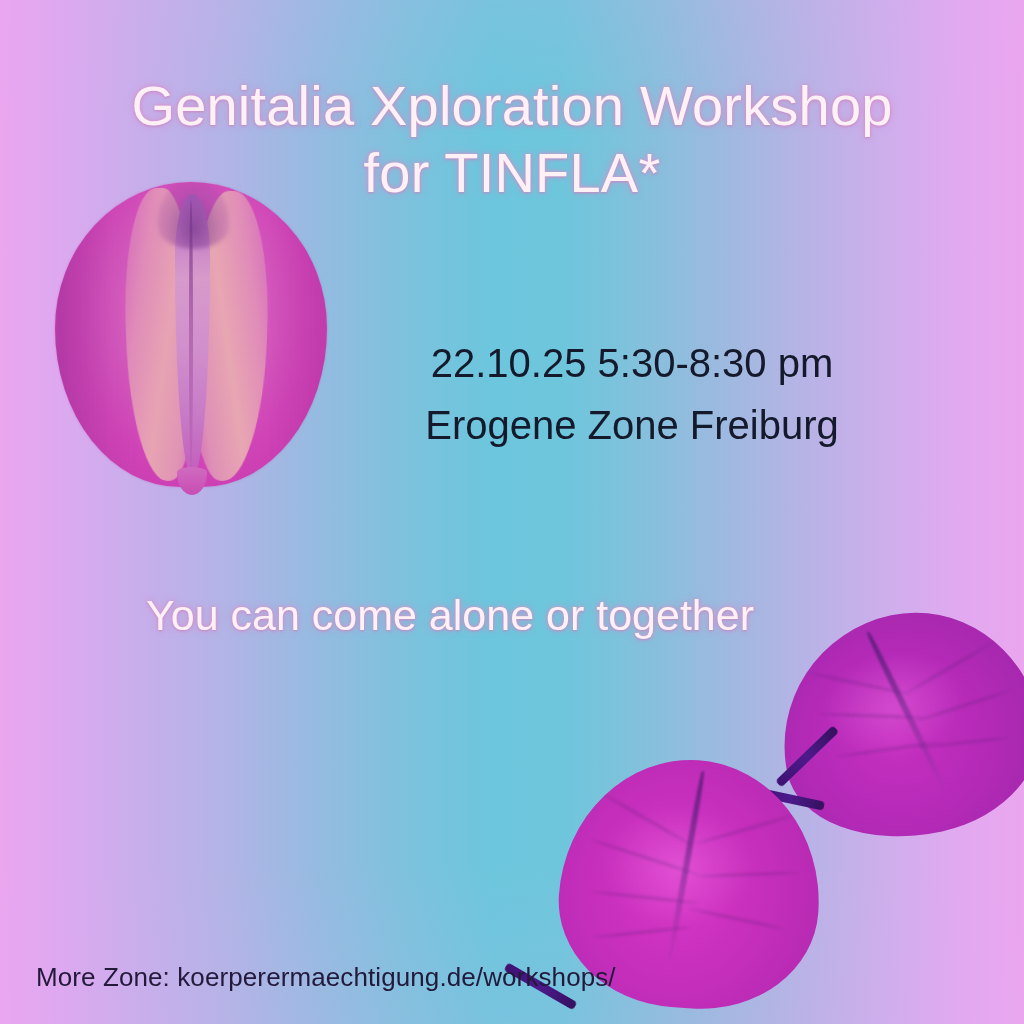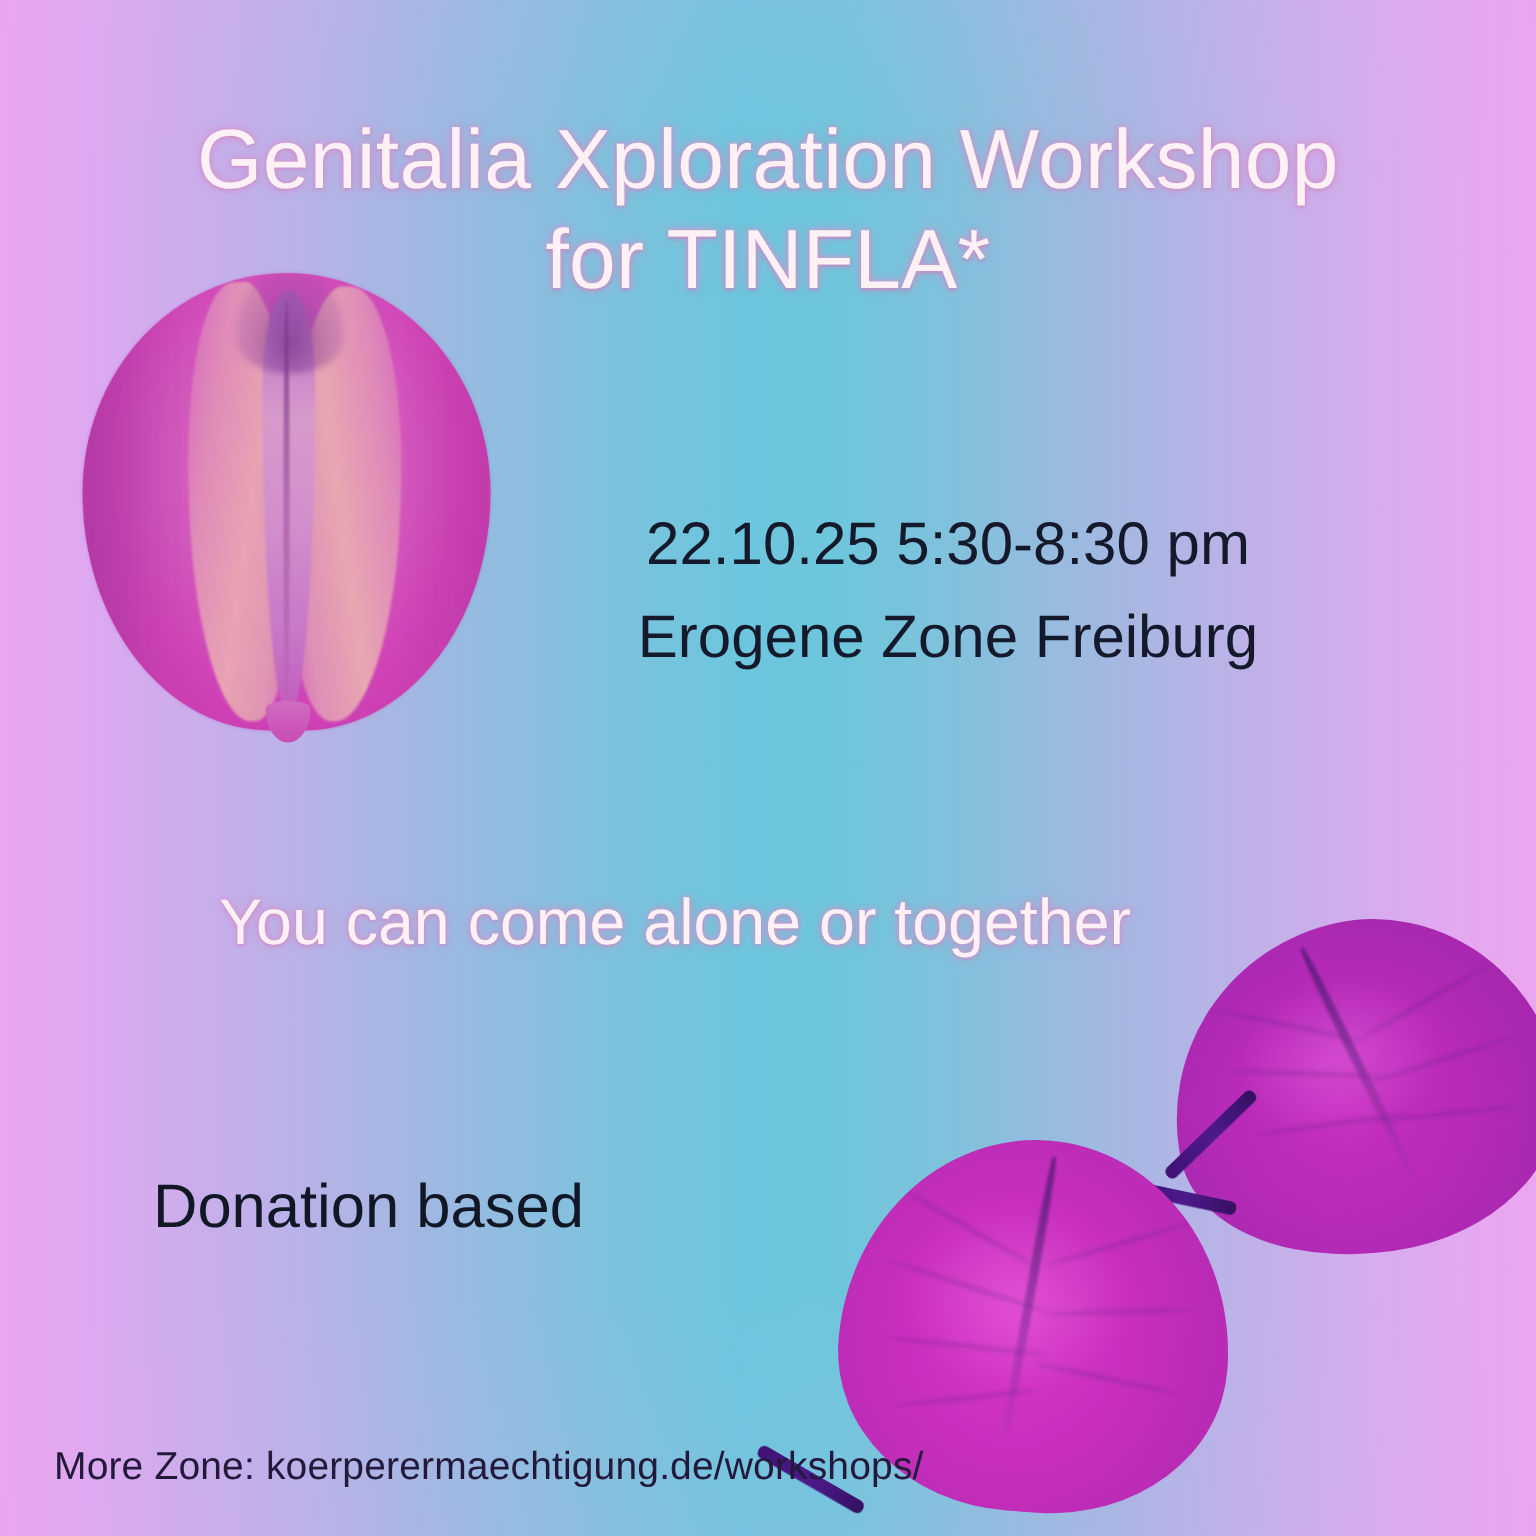--- a/index.html
+++ b/index.html
@@ -325,17 +325,16 @@
       <div class="leaf-vein" style="left:12%;top:56%;width:42%;height:3px;transform:rotate(2deg);"></div>
       <div class="leaf-vein" style="left:14%;top:70%;width:38%;height:3px;transform:rotate(-10deg);"></div>
       <div class="leaf-vein" style="left:50%;top:26%;width:40%;height:3px;transform:rotate(-20deg);"></div>
       <div class="leaf-vein" style="left:52%;top:44%;width:40%;height:3px;transform:rotate(-6deg);"></div>
       <div class="leaf-vein" style="left:50%;top:62%;width:38%;height:3px;transform:rotate(8deg);"></div>
     </div>
     <div class="leaf-stem" style="left:198px;top:-16px;width:80px;height:9px;transform:rotate(-48deg);"></div>
     <div class="leaf-stem" style="left:-52px;top:232px;width:80px;height:9px;transform:rotate(26deg);"></div>
   </div>
 
-  <div class="donation">Donation based</div>
 
   <div class="moreinfos">More Zone: koerperermaechtigung.de/workshops/</div>
 
 </div>
 
 </body></html>

